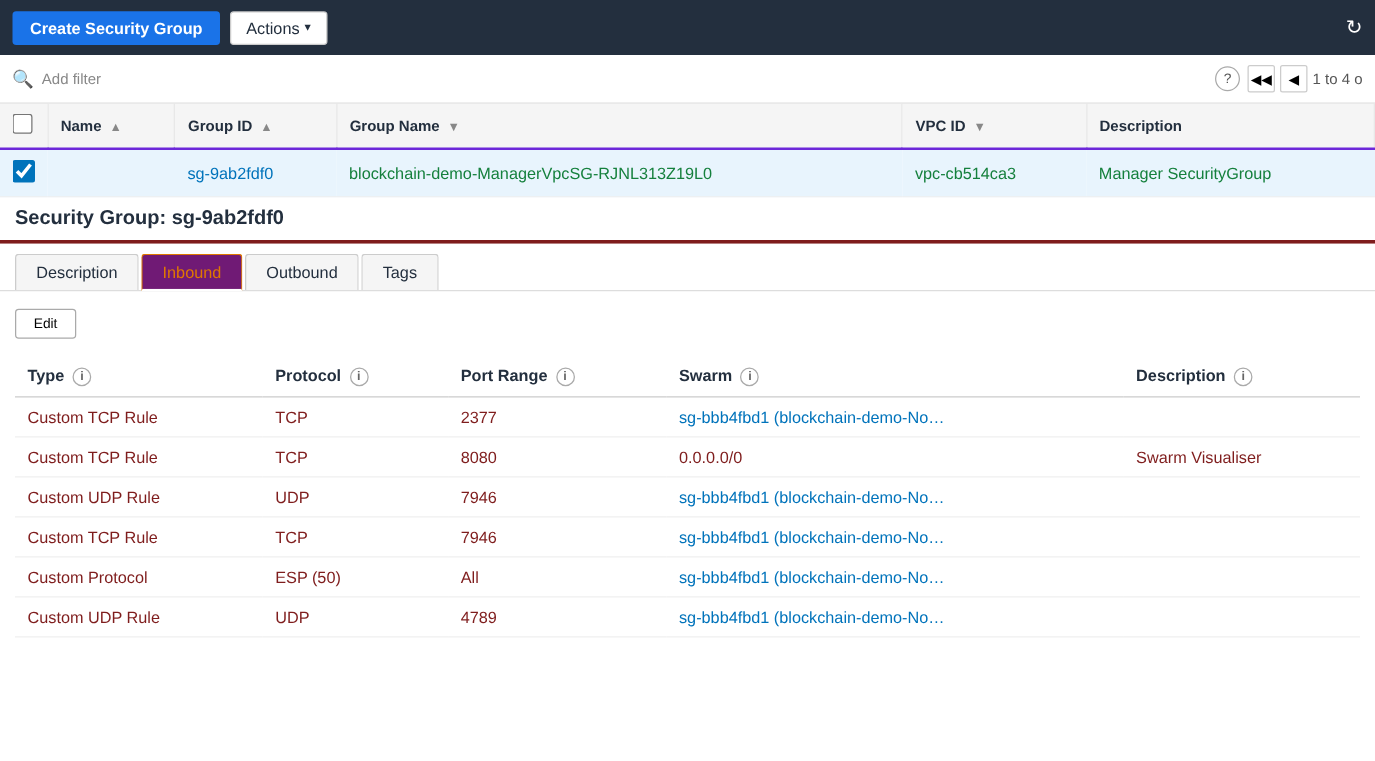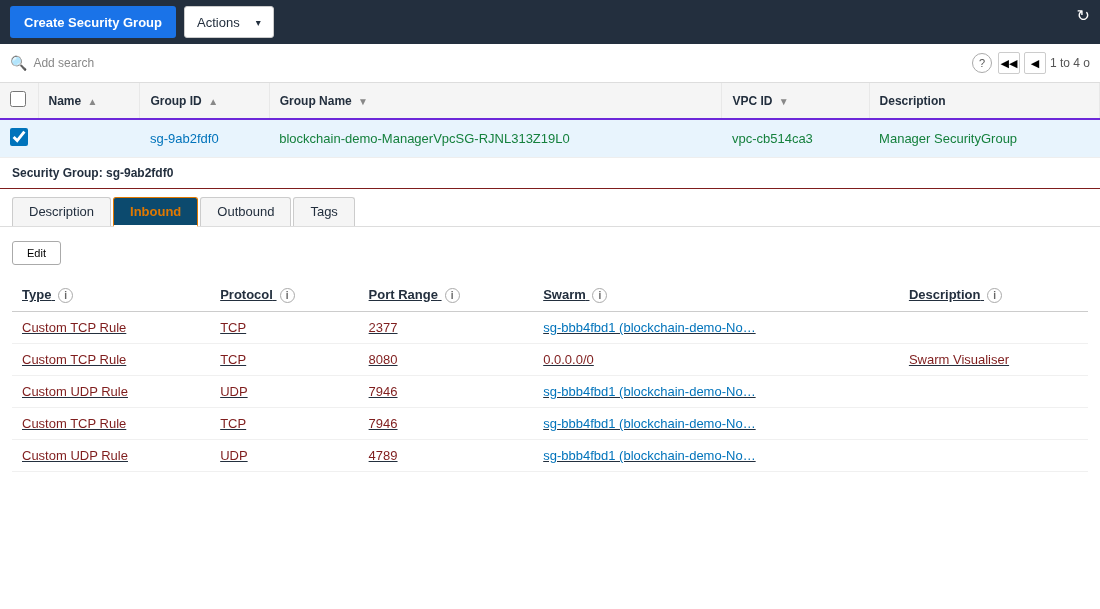--- a/index.html
+++ b/index.html
@@ -1,20 +1,21 @@
 <!DOCTYPE html>
 <html><head>
   <meta charset="utf-8">
   <style>
     * { box-sizing: border-box; margin: 0; padding: 0; }
     body { font-family: -apple-system, BlinkMacSystemFont, 'Segoe UI', Arial, sans-serif; font-size: 13px; background: #fff; color: #232f3e; }
 
     
     .toolbar {
       display: flex;
+      align-items: center;
       background: #232f3e;
       padding: 6px 10px;
       gap: 8px;
       height: 44px;
     }
     .btn-create {
       background: #1a73e8;
       color: #fff;
       border: none;
       padding: 6px 14px;
@@ -27,21 +28,21 @@
     .btn-actions {
       background: #fff;
       color: #232f3e;
       border: 1px solid #ccc;
       padding: 5px 12px;
       font-size: 13px;
       border-radius: 3px;
       cursor: pointer;
       display: flex;
       align-items: center;
-      gap: 16px;
+      gap: 4px;
     }
     .btn-actions .chevron { font-size: 10px; }
     .toolbar-spacer { flex: 1; }
     .refresh-icon { color: #fff; font-size: 16px; cursor: pointer; }
 
     
     .search-bar {
       display: flex;
       align-items: center;
       padding: 8px 10px;
@@ -116,25 +117,25 @@
     }
     .main-table td.plain { color: #15803d; }
     .main-table tbody tr.selected { background: #e8f4fd; }
     .checkbox-col { width: 30px; }
     .cb { width: 16px; height: 16px; cursor: pointer; }
     .row-checkbox { width: 18px; height: 18px; accent-color: #0073bb; }
 
     
     .sg-header {
       padding: 8px 12px;
-      font-size: 12px;
+      font-size: 16px;
       font-weight: 600;
       color: #232f3e;
       background: #fff;
-      border-bottom: 1px solid #7f1d1d;
+      border-bottom: 3px solid #7f1d1d;
     }
 
     
     .tabs {
       display: flex;
       border-bottom: 1px solid #ddd;
       background: #fff;
       padding: 8px 12px 0 12px;
       gap: 0;
     }
@@ -143,23 +144,23 @@
       font-size: 13px;
       cursor: pointer;
       border: 1px solid #ccc;
       border-bottom: none;
       background: #f5f5f5;
       color: #232f3e;
       margin-right: 2px;
       border-radius: 3px 3px 0 0;
     }
     .tab.active {
-      background: #0c4a6e;
+      background: #701a75;
       border-bottom: 2px solid #fff;
-      font-weight: 700;
+      font-weight: 400;
       color: #e07800;
       border-color: #e07800;
       border-bottom-color: #fff;
       margin-bottom: -1px;
     }
 
     
     .rules-section {
       padding: 14px 12px;
     }
@@ -169,21 +170,20 @@
       padding: 5px 14px;
       font-size: 11px;
       border-radius: 3px;
       cursor: pointer;
       margin-bottom: 14px;
     }
     .rules-table {
       width: 100%;
       border-collapse: collapse;
       font-size: 13px;
-      text-decoration: underline;
     }
     .rules-table thead tr {
       border-bottom: 1px solid #ccc;
     }
     .rules-table th {
       padding: 8px 10px;
       text-align: left;
       font-weight: 600;
       color: #232f3e;
       font-size: 13px;
@@ -215,21 +215,21 @@
   <button class="btn-actions">
     <span>Actions</span>
     <span class="chevron">▾</span>
   </button>
   <span class="toolbar-spacer"></span>
   <span class="refresh-icon">↻</span>
 </div>
 
 <div class="search-bar">
   <span class="search-icon">🔍</span>
-  <span class="add-filter">Add search</span>
+  <span class="add-filter">Add filter</span>
   <span class="search-spacer"></span>
   <div class="help-icon">?</div>
   <div class="pagination-controls">
     <button class="pag-btn">◀◀</button>
     <button class="pag-btn">◀</button>
     <span>1 to 4 o</span>
   </div>
 </div>
 
 <table class="main-table">
@@ -343,20 +343,27 @@
           <td></td>
         </tr>
         <tr>
           <td>Custom TCP Rule</td>
           <td>TCP</td>
           <td>7946</td>
           <td style="color: rgb(0, 115, 187);">sg-bbb4fbd1 (blockchain-demo-No…</td>
           <td></td>
         </tr>
         <tr>
+          <td>Custom Protocol</td>
+          <td>ESP (50)</td>
+          <td>All</td>
+          <td style="color: rgb(0, 115, 187);">sg-bbb4fbd1 (blockchain-demo-No…</td>
+          <td></td>
+        </tr>
+        <tr>
           <td>Custom UDP Rule</td>
           <td>UDP</td>
           <td>4789</td>
           <td style="color: rgb(0, 115, 187);">sg-bbb4fbd1 (blockchain-demo-No…</td>
           <td></td>
         </tr>
       </tbody>
   </table>
 </div>
 

